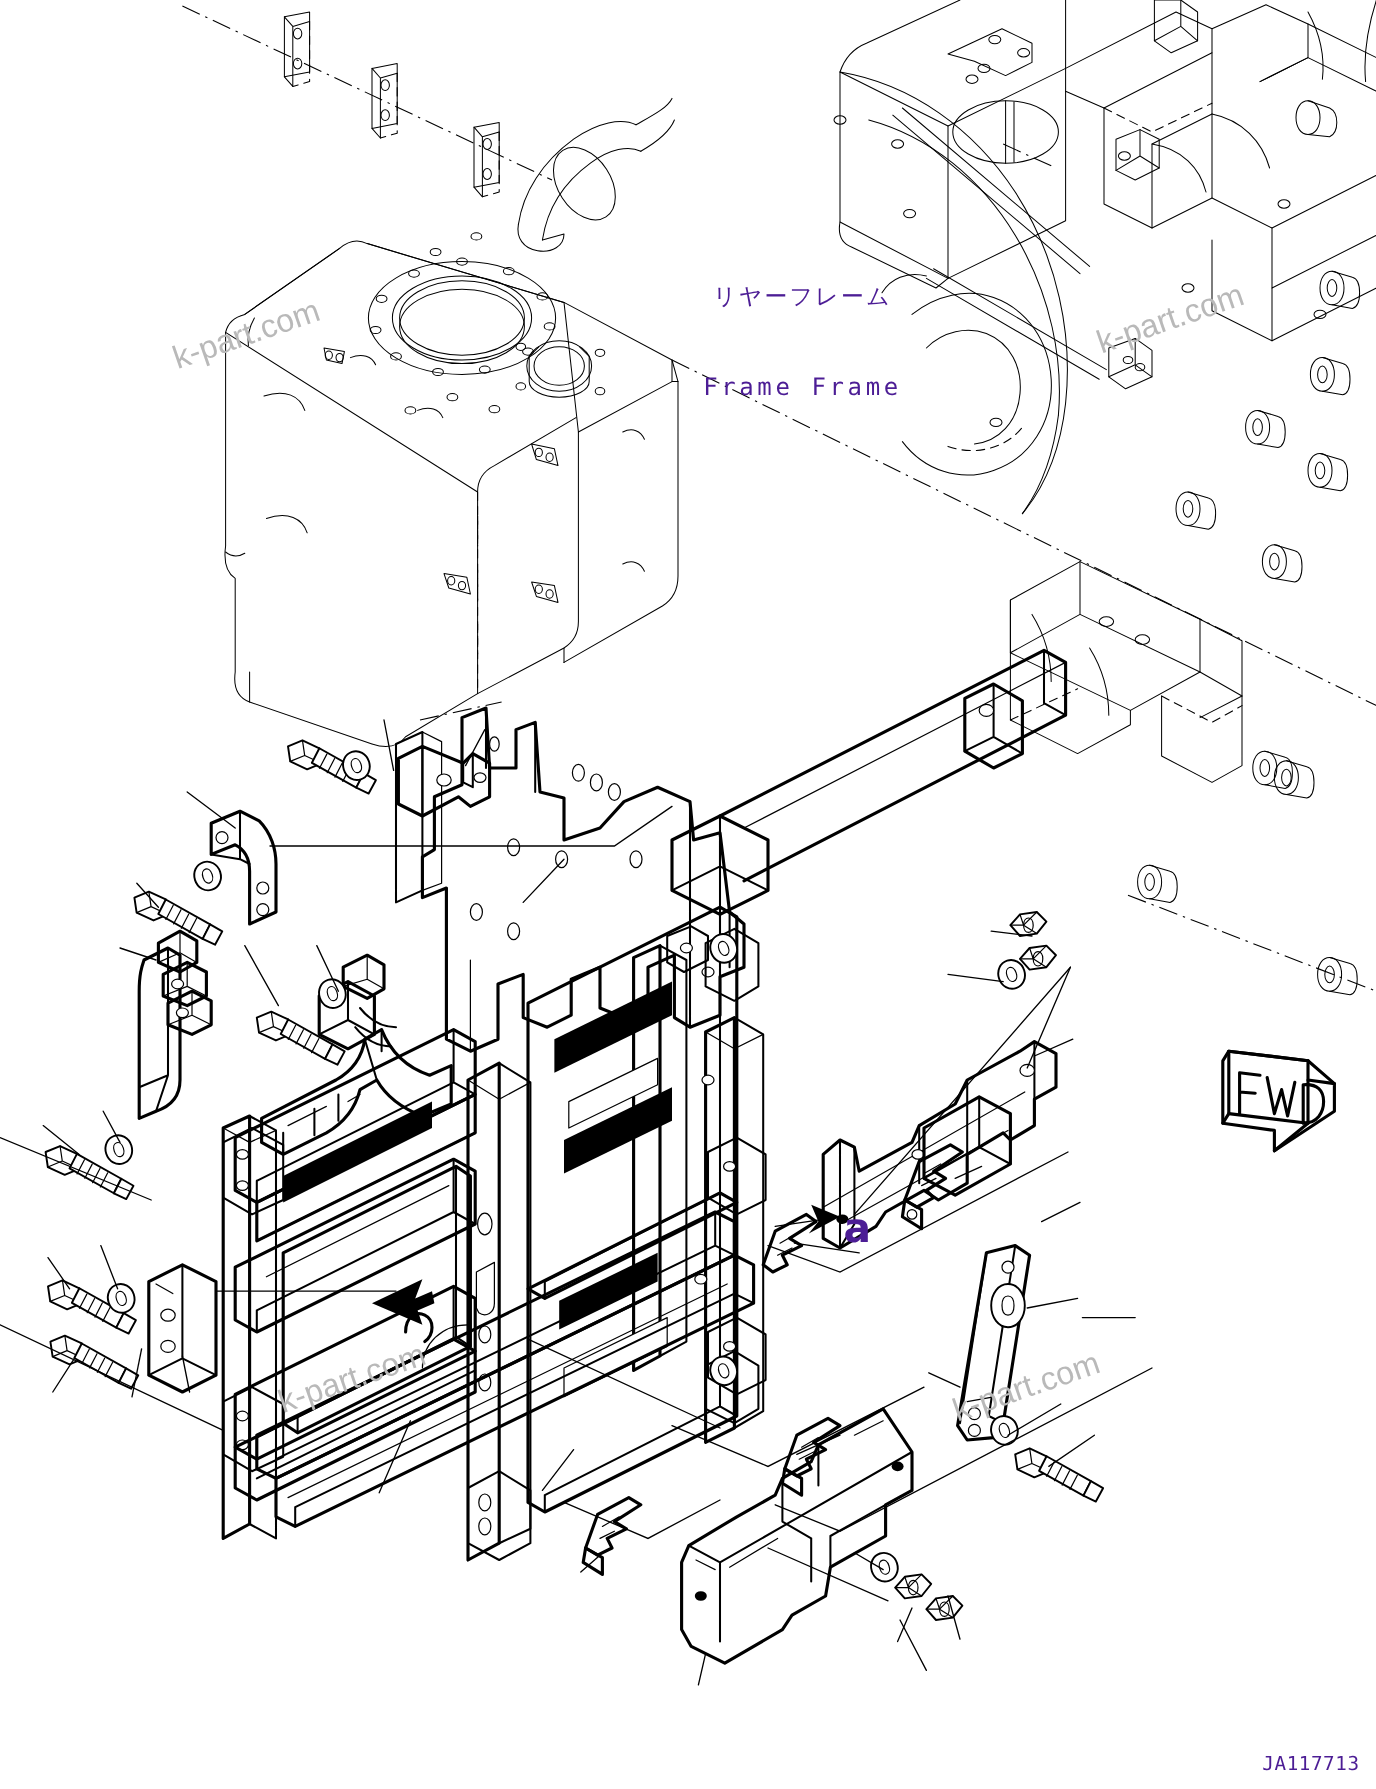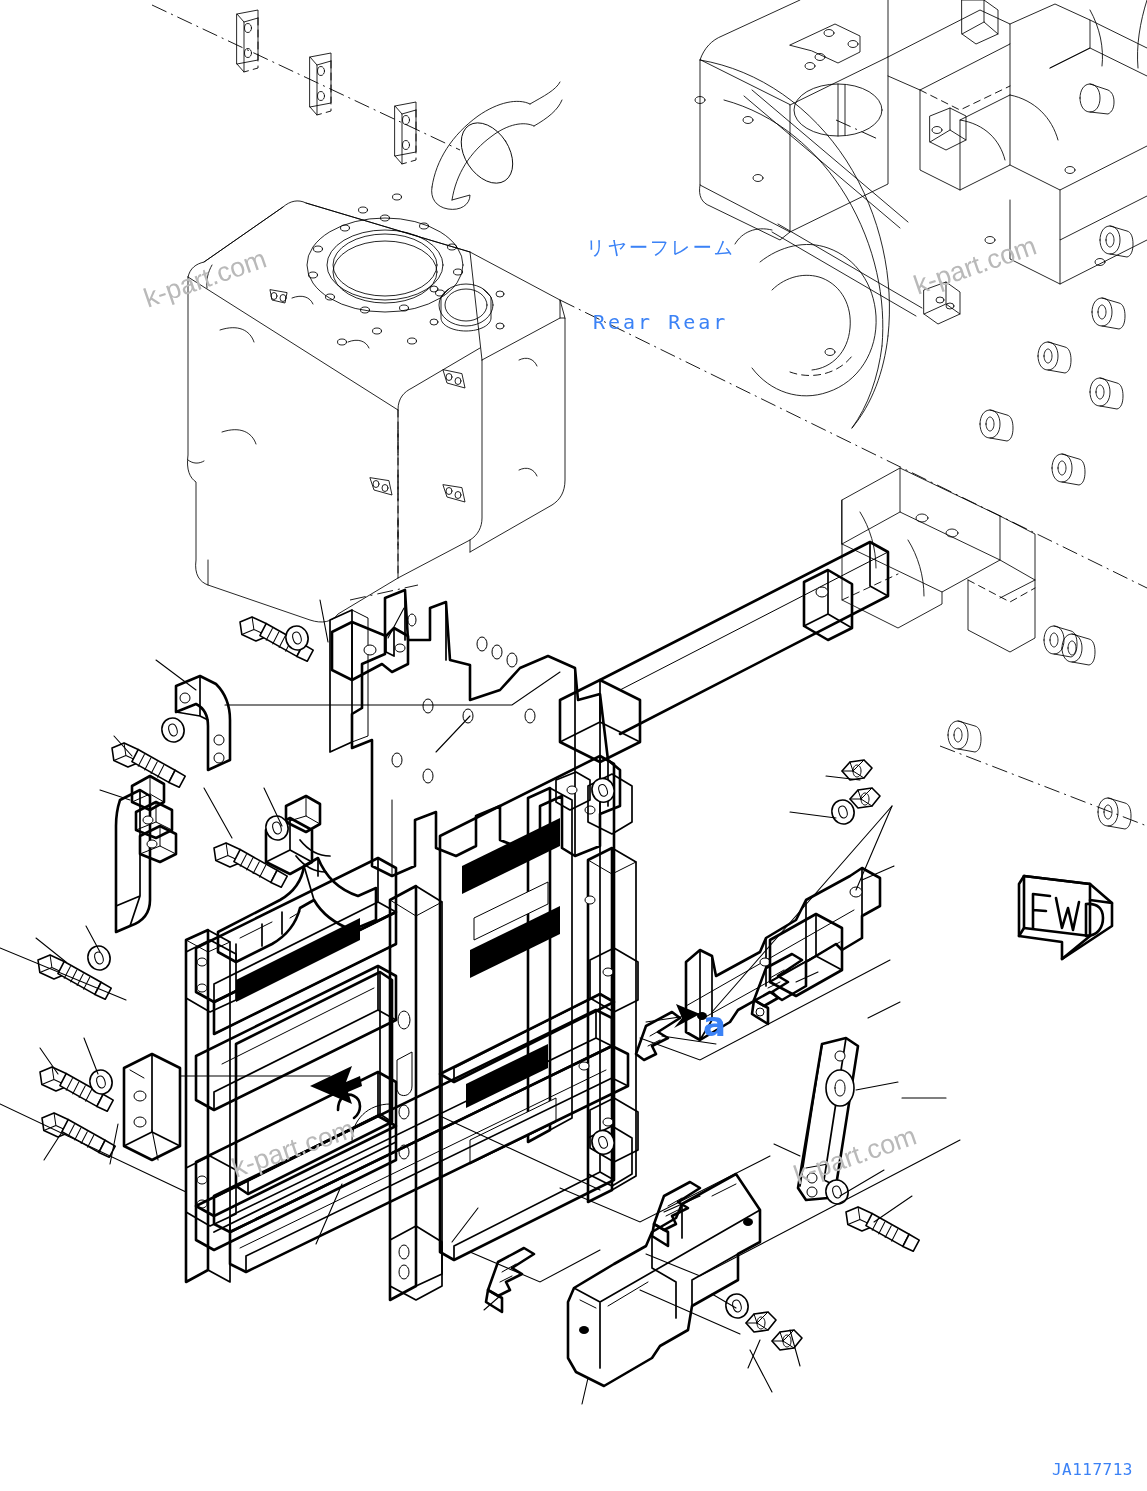--- a/index.html
+++ b/index.html
@@ -23,21 +23,21 @@
     position: absolute;
     left: 0; top: 0;
     width: 1147px;
     height: 1491px;
   }
   
   .callout {
     position: absolute;
     white-space: pre;
     font-family: "DejaVu Sans Mono", monospace;
-    color: #3b82f6;
+    color: #4c1d95;
     letter-spacing: 1px;
   }
   #label-rear-frame {
     left: 586px;
     top: 185px;
     font-size: 20px;
     line-height: 25px;
     text-align: center;
   }
   #label-rear-frame .jp {
@@ -756,21 +756,21 @@
         <path d="M1056,898 L1062,928 L1068,908 L1073,930 L1079,902"></path>
 
         <path d="M1086,904 L1086,936 C1098,936 1103,927 1103,918 C1103,909 1098,903 1086,904 Z"></path>
       </g>
     </g>
 
   </svg>
 
   <div class="callout" id="label-rear-frame">
     <span class="jp">リヤーフレーム</span>
-    <span class="en">Rear Rear</span>
+    <span class="en">Frame Frame</span>
   </div>
 
   <div class="callout" id="section-marker-a">a</div>
 
   <div class="callout" id="drawing-number">JA117713</div>
 
   <div class="watermark" id="watermark-1">k-part.com</div>
   <div class="watermark" id="watermark-2">k-part.com</div>
   <div class="watermark" id="watermark-3">k-part.com</div>
   <div class="watermark" id="watermark-4">k-part.com</div>

